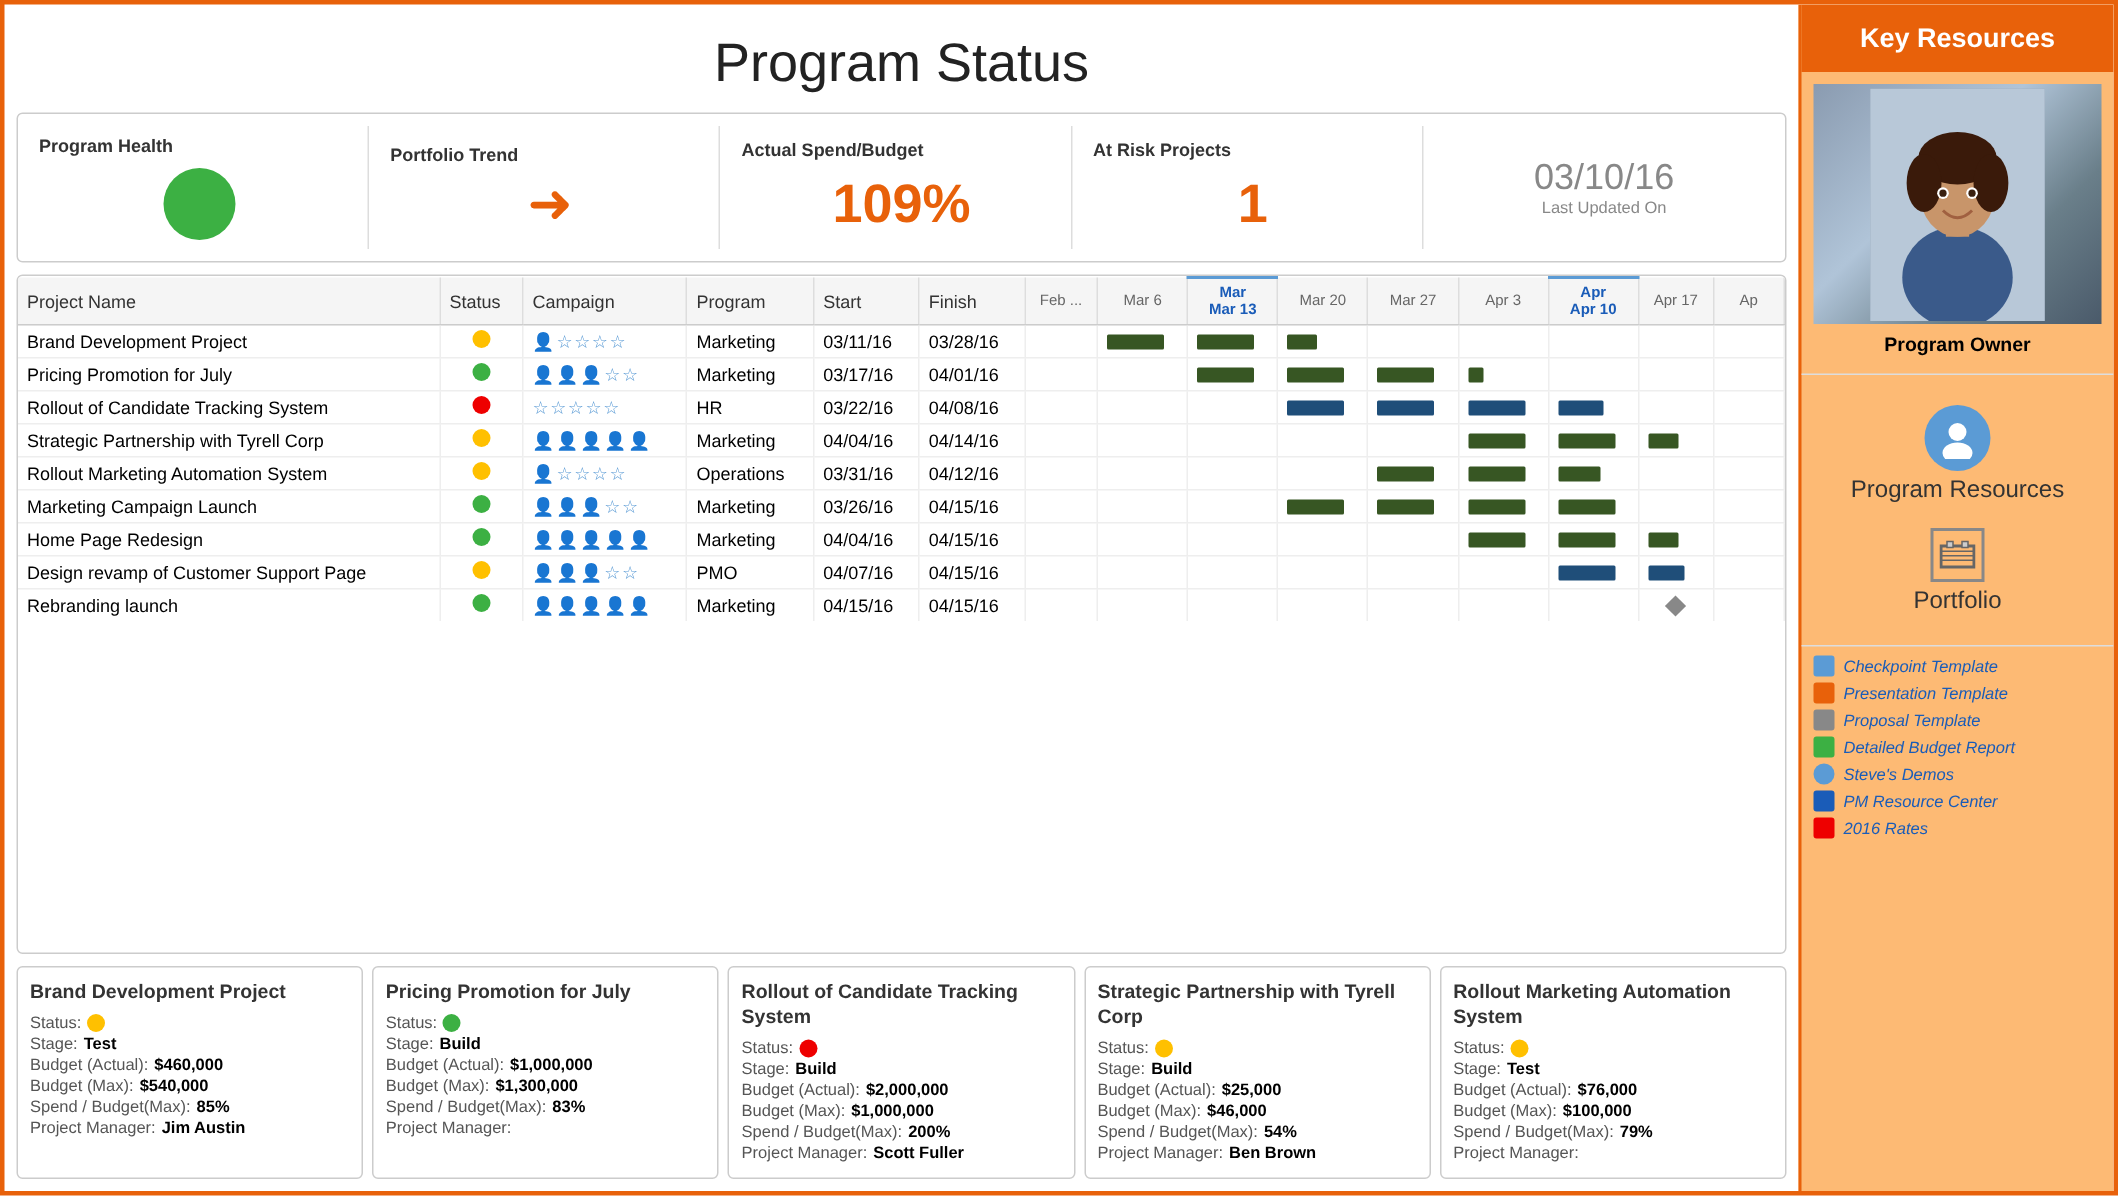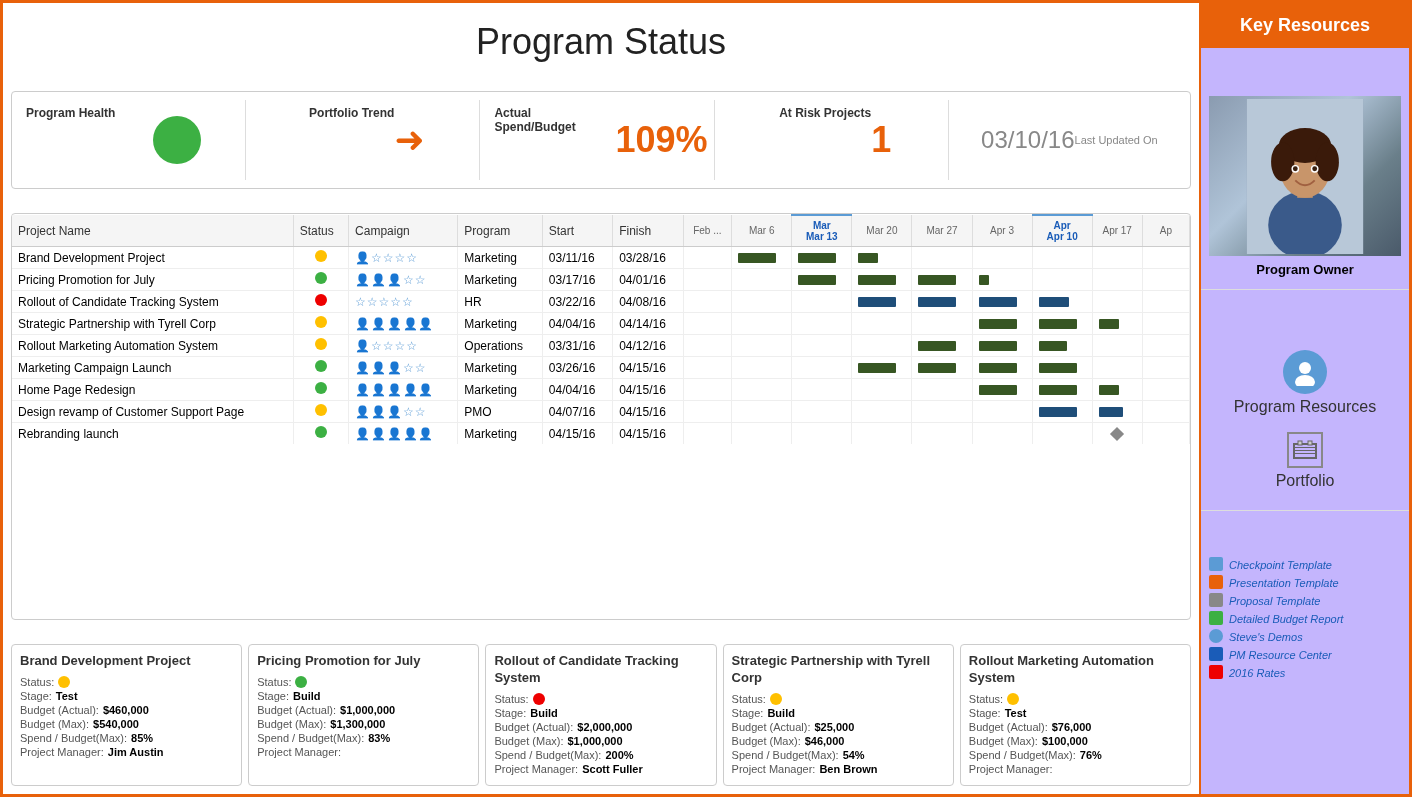--- a/index.html
+++ b/index.html
@@ -14,31 +14,30 @@
     .outer {
       display: flex;
       width: 100%;
       height: 100%;
     }
     .main-content {
       flex: 1;
       display: flex;
       flex-direction: column;
       padding: 8px;
-      gap: 24px;
+      gap: 8px;
       overflow: hidden;
     }
     .sidebar {
       width: 210px;
-      background: #c4b5fd;
+      background: #fdba74;
       border-left: 2px solid #e8610a;
       display: flex;
       flex-direction: column;
       padding: 0;
-      gap: 40px;
     }
     .sidebar-title {
       background: #e8610a;
       color: #fff;
       text-align: center;
       font-size: 18px;
       font-weight: bold;
       padding: 12px 8px;
     }
     .sidebar-section {
@@ -124,21 +123,21 @@
       display: flex;
       gap: 8px;
       border: 1px solid #ccc;
       border-radius: 4px;
       padding: 8px;
       background: #fff;
     }
     .kpi-item {
       flex: 1;
       display: flex;
-      flex-direction: row;
+      flex-direction: column;
       align-items: center;
       justify-content: center;
       padding: 6px;
       border-right: 1px solid #ddd;
       min-height: 80px;
     }
     .kpi-item:last-child { border-right: none; }
     .kpi-title {
       font-size: 12px;
       font-weight: bold;
@@ -676,21 +675,21 @@
         <div class="card-row">
           <span class="card-label">Budget (Actual): </span>
           <span class="card-value">$76,000</span>
         </div>
         <div class="card-row">
           <span class="card-label">Budget (Max): </span>
           <span class="card-value">$100,000</span>
         </div>
         <div class="card-row">
           <span class="card-label">Spend / Budget(Max): </span>
-          <span class="card-value">76%</span>
+          <span class="card-value">79%</span>
         </div>
         <div class="card-row">
           <span class="card-label">Project Manager: </span>
           <span class="card-value"></span>
         </div>
       </div>
     </div>
   </div>
 
   <div class="sidebar">

